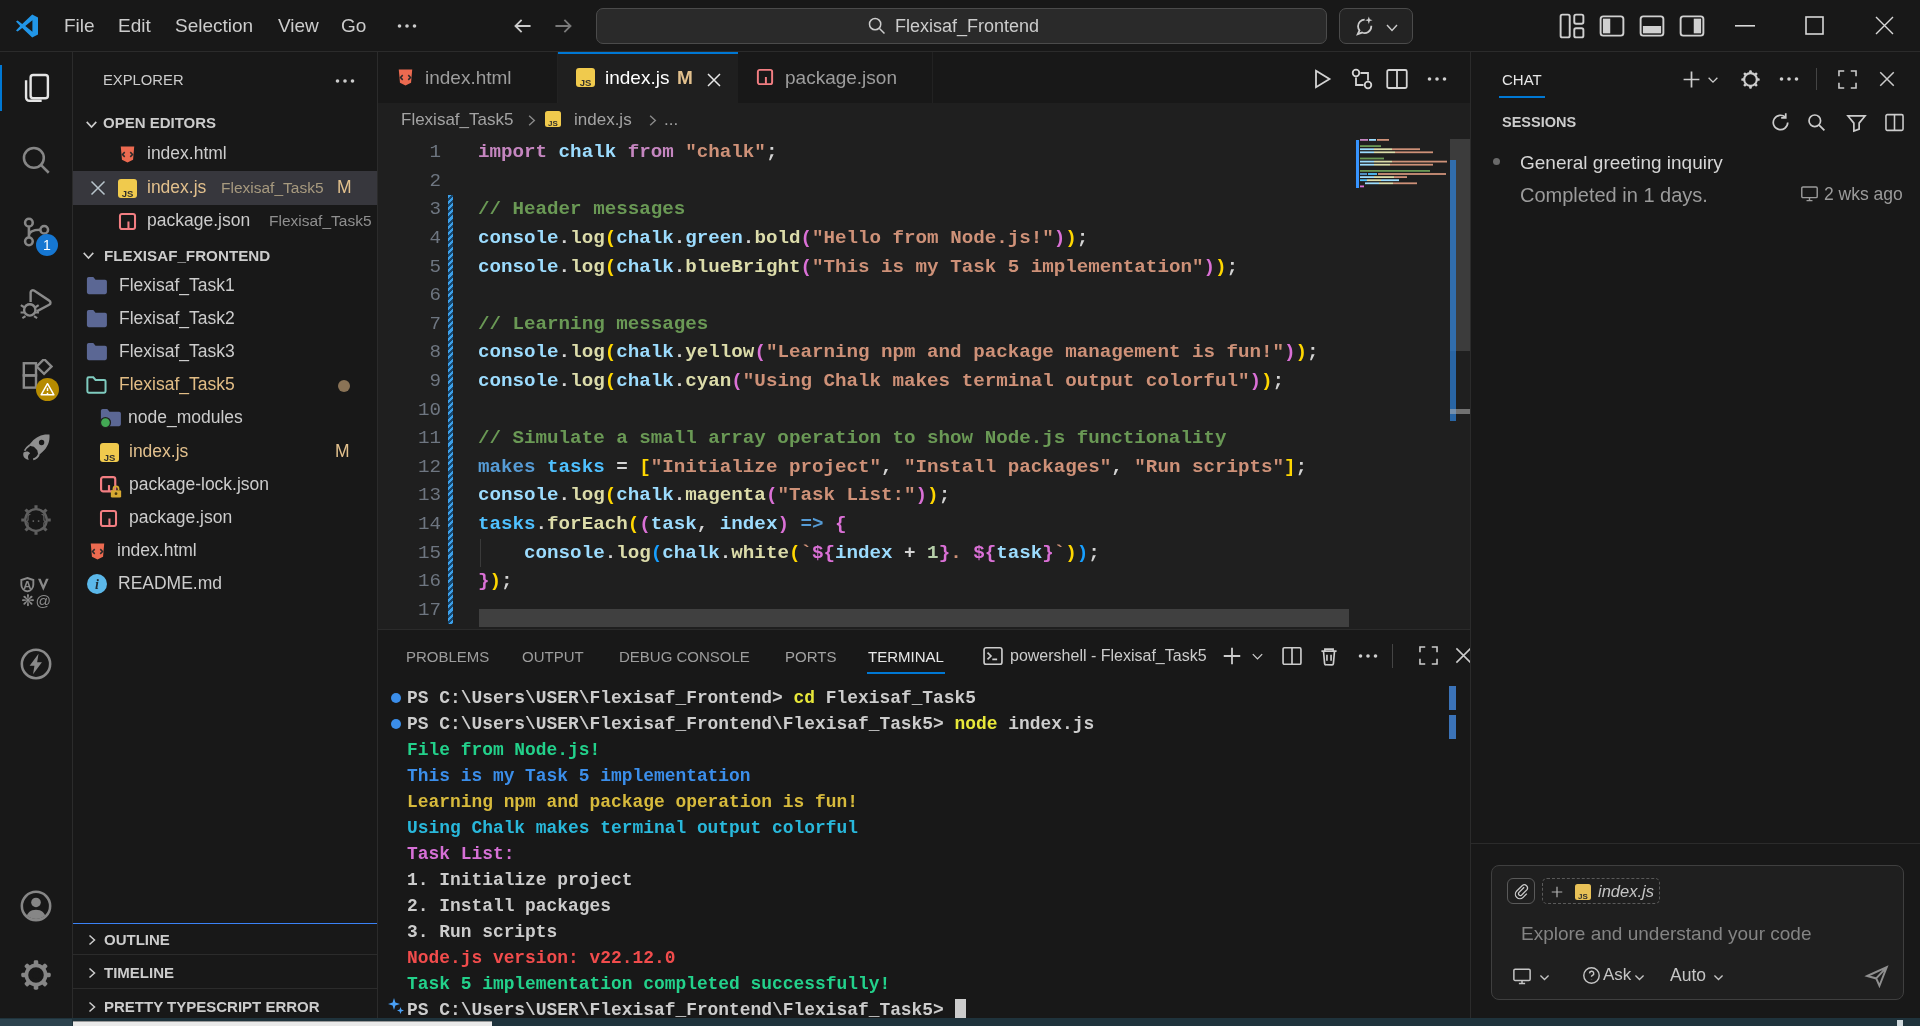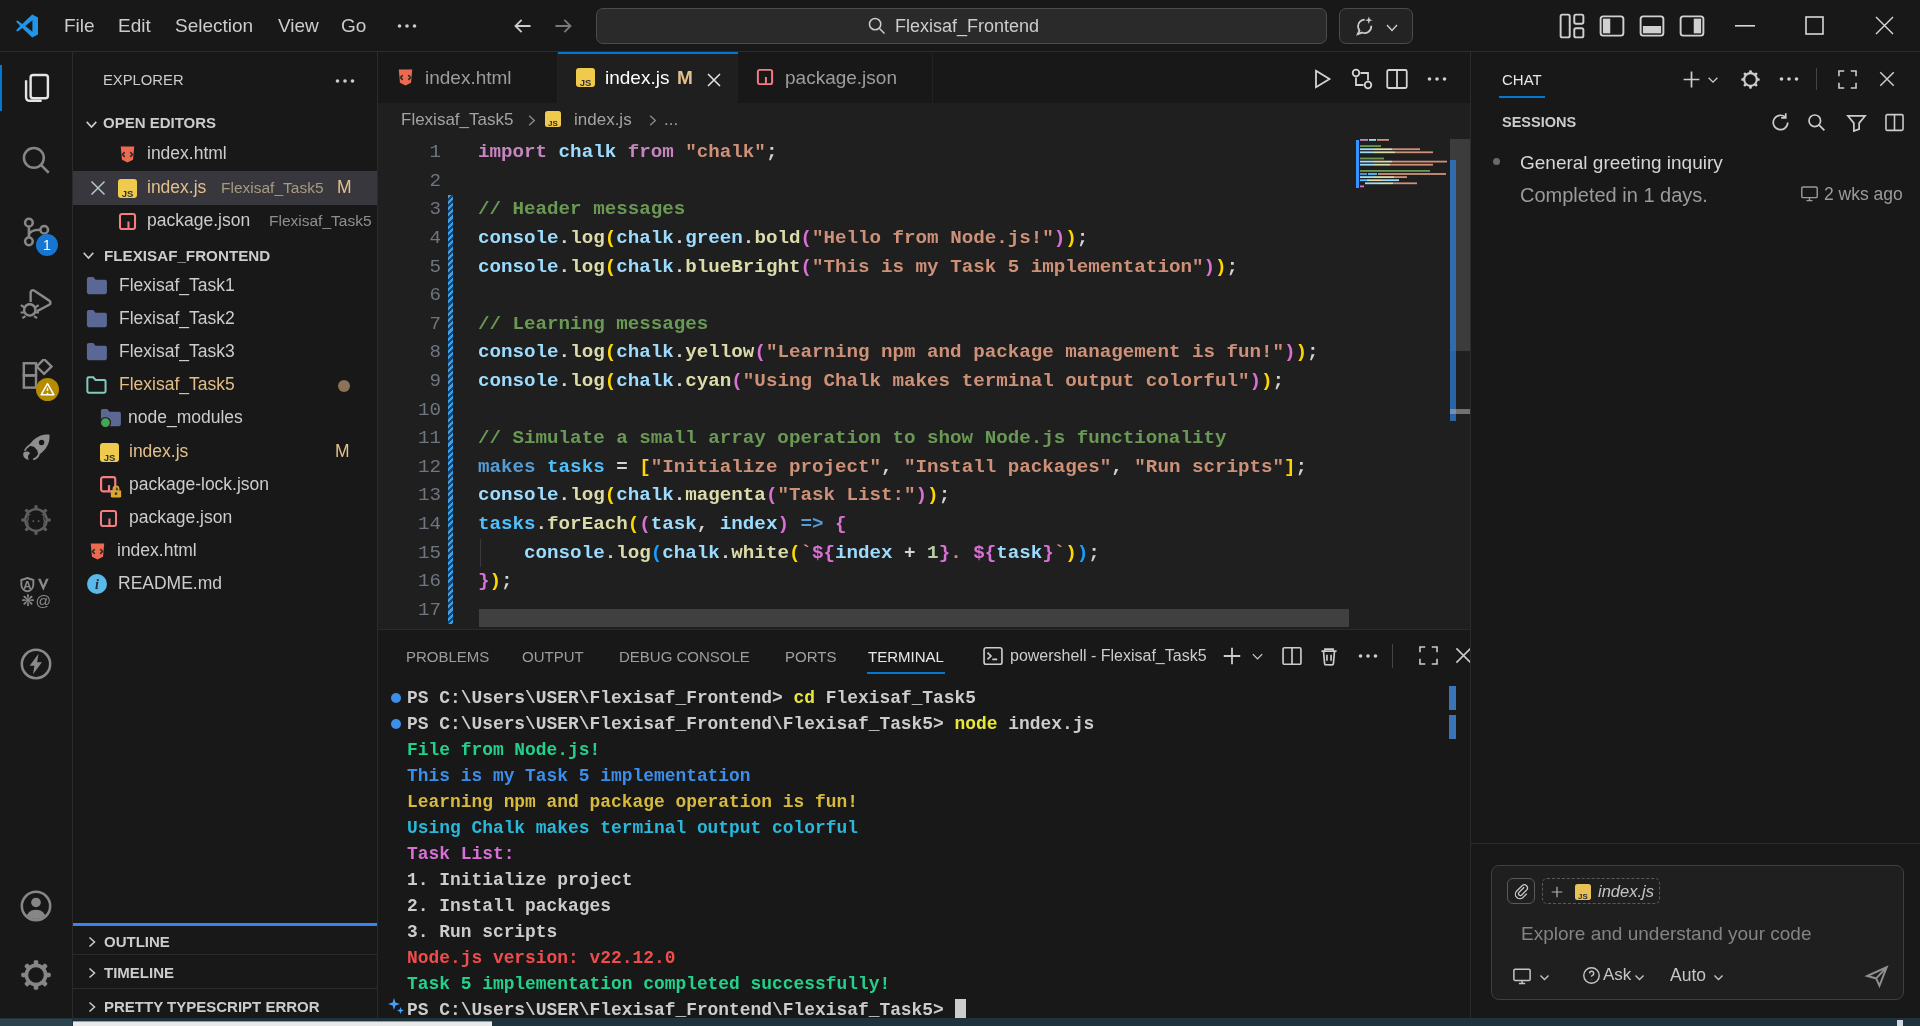--- a/index.html
+++ b/index.html
@@ -317,21 +317,21 @@
           <path d="M8.5 9 l-2.8 3 2.8 3 M15.5 9 l2.8 3 -2.8 3" stroke="#2a2a2a" stroke-width="1.9" fill="none"></path>
         </svg>
       <div class="rowtxt" style="left:44px;top:5px">index.html</div>
     </div>
     <div class="row" style="top:516px">
       <div class="abs" style="left:14px;top:6px;width:20px;height:20px;border-radius:50%;background:#5bb8ea"></div>
       <div class="abs" style="left:14px;top:6px;width:20px;height:20px;color:#1f2d36;font-size:14px;font-weight:bold;font-style:italic;text-align:center;line-height:21px;font-family:'Liberation Serif',serif">i</div>
       <div class="rowtxt" style="left:45px;top:5px">README.md</div>
     </div>
 
-    <div class="abs" style="left:0;top:871px;width:304px;height:31px;border-top:3px solid #3b82f6">
+    <div class="abs" style="left:0;top:871px;width:304px;height:31px;border-top:1px solid #3b82f6">
       <svg class="abs" style="left:11px;top:8px" width="16" height="16" viewBox="0 0 16 16" fill="none" stroke="#cccccc" stroke-width="1.5">
           <path d="M5.5 3.5 L10.5 8 L5.5 12.5"></path>
         </svg>
       <div class="abs sechdr" style="left:31px;top:7px">OUTLINE</div>
     </div>
     <div class="abs" style="left:0;top:902px;width:304px;height:34px;border-top:1px solid #2b2b2b">
       <svg class="abs" style="left:11px;top:10px" width="16" height="16" viewBox="0 0 16 16" fill="none" stroke="#cccccc" stroke-width="1.5">
           <path d="M5.5 3.5 L10.5 8 L5.5 12.5"></path>
         </svg>
       <div class="abs sechdr" style="left:31px;top:9px">TIMELINE</div>

